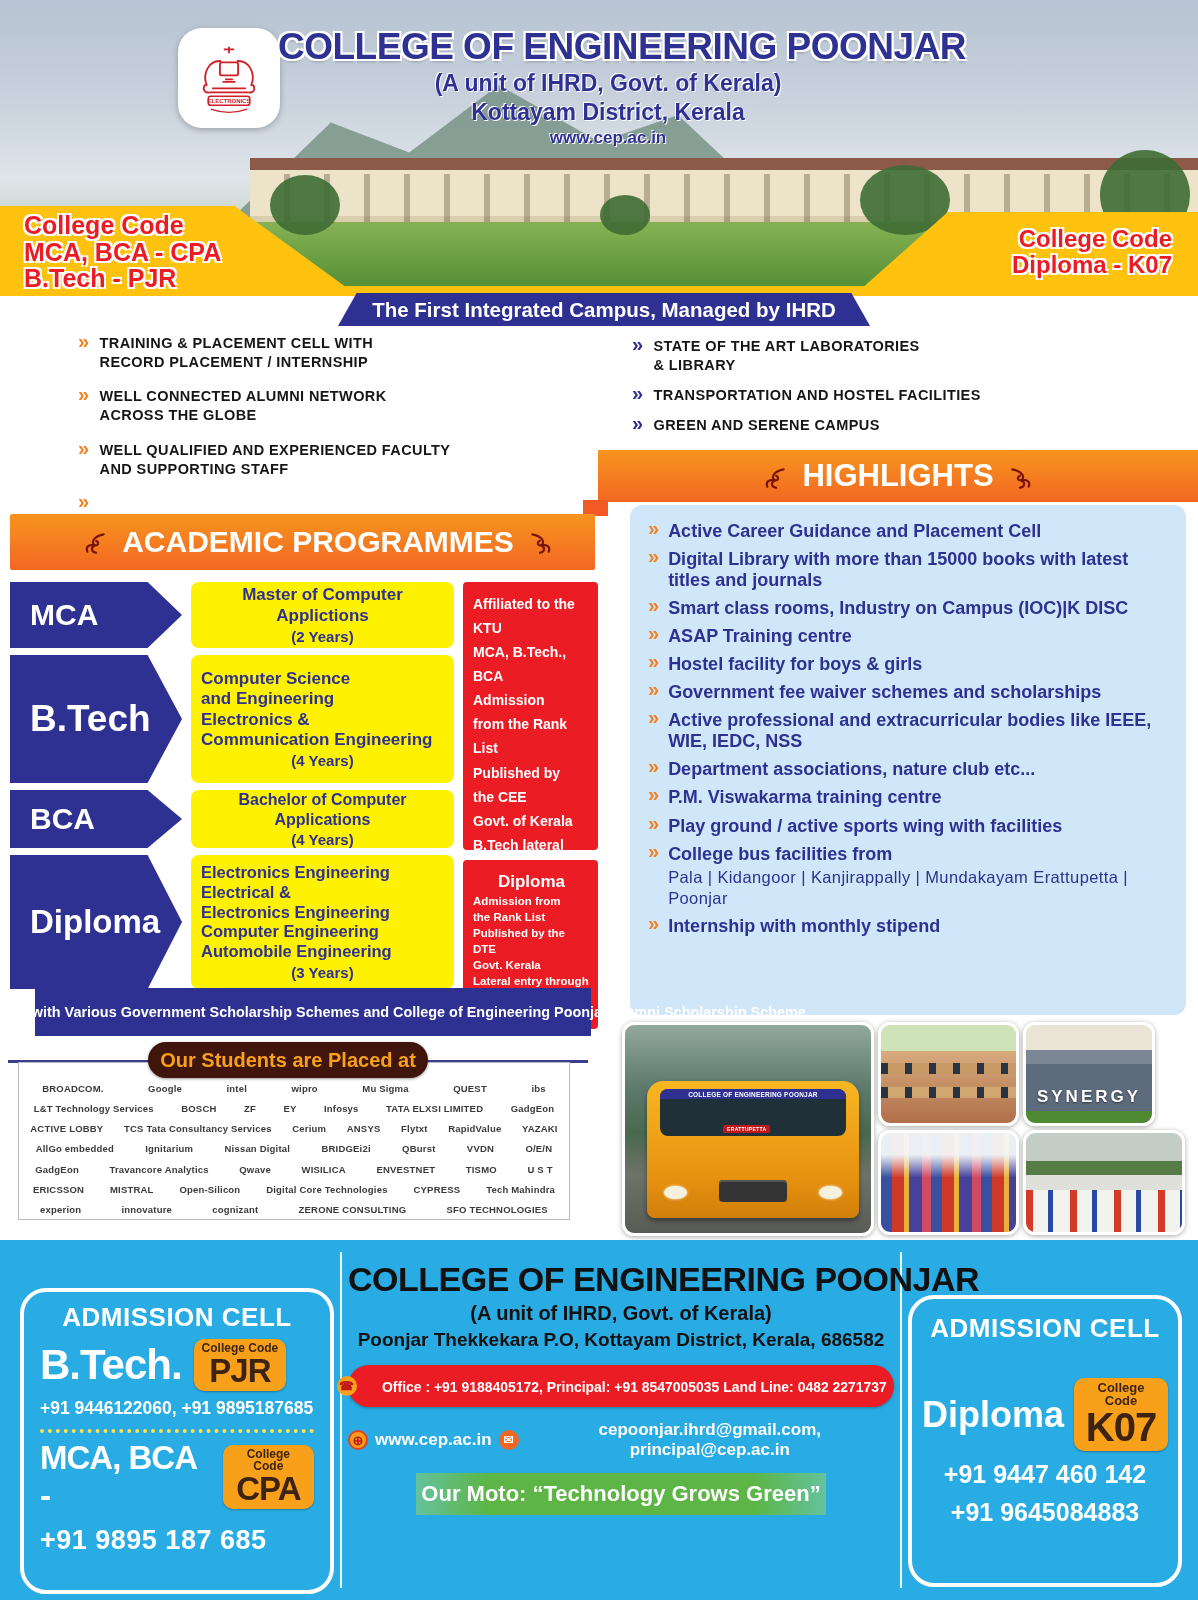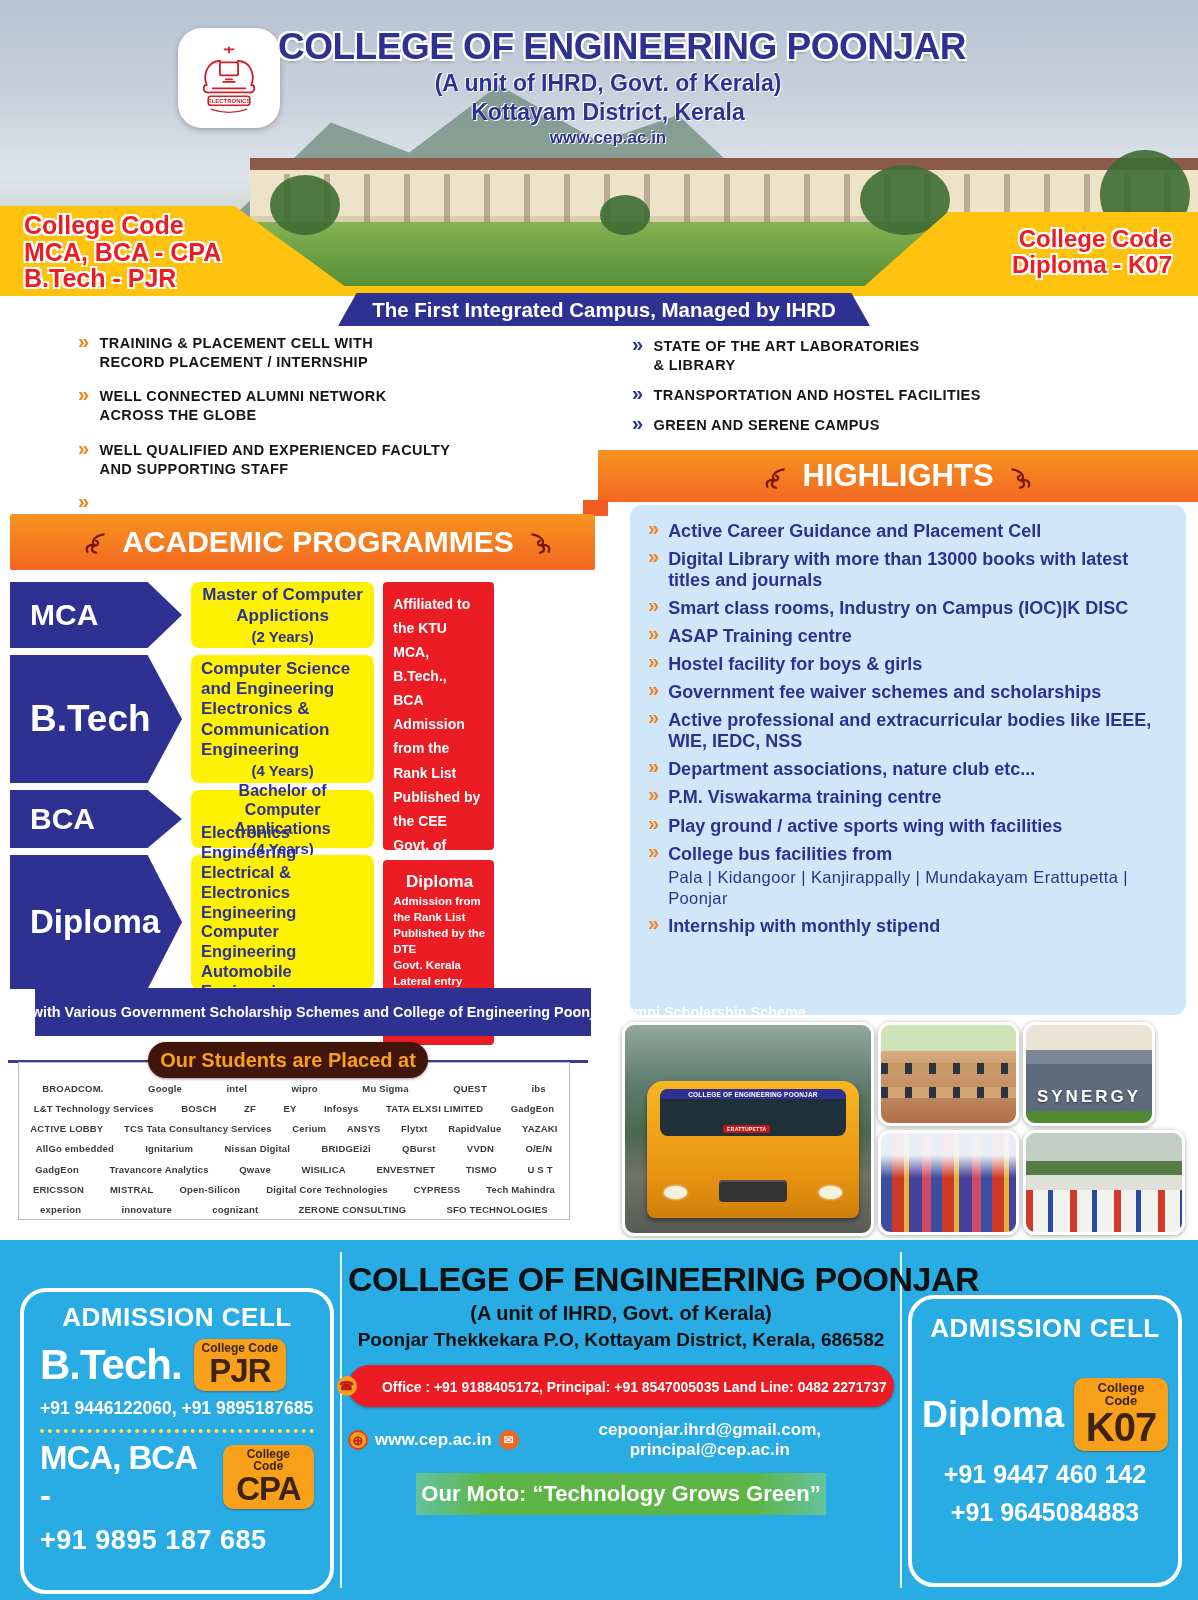--- a/index.html
+++ b/index.html
@@ -69,21 +69,21 @@
   .flourish.flip{transform:scaleX(-1);}
 
   
   .hl-panel{left:630px;top:505px;width:556px;height:510px;background:var(--lblue);border-radius:12px;
     padding:16px 14px 10px 18px;}
   .hl-item{display:flex;gap:9px;margin-bottom:7px;color:var(--navy);}
   .hl-text{font-size:18px;font-weight:800;line-height:1.17;}
   .hl-sub{font-size:16.5px;font-weight:500;line-height:1.3;letter-spacing:.4px;margin-top:2px;}
 
   
-  .prog-wrap{left:10px;top:582px;width:484px;display:flex;gap:9px;}
+  .prog-wrap{left:10px;top:582px;width:588px;display:flex;gap:9px;}
   .prog-rows{width:444px;display:flex;flex-direction:column;gap:7px;}
   .prog-row{display:flex;gap:9px;align-items:stretch;}
   .prog-label{width:172px;background:var(--navy);color:#fff;font-weight:900;display:flex;
     align-items:center;padding-left:20px;clip-path:polygon(0 0,80% 0,100% 50%,80% 100%,0 100%);}
   .prog-box{flex:1;background:var(--byellow);border-radius:8px;color:var(--navy);font-weight:800;
     padding:9px 10px;display:flex;flex-direction:column;justify-content:center;}
   .prog-details{font-size:17px;line-height:1.2;}
   .prog-details.center{text-align:center;}
   .prog-years{font-size:15px;text-align:center;margin-top:2px;}
   .red-col{width:135px;display:flex;flex-direction:column;gap:10px;}
@@ -302,21 +302,21 @@
         <span class="chev or">»</span>
         <div>
           <div class="hl-text">Active Career Guidance and Placement Cell</div>
 
         </div>
       </div>
 
       <div class="hl-item">
         <span class="chev or">»</span>
         <div>
-          <div class="hl-text">Digital Library with more than 13000 books with latest titles and journals</div>
+          <div class="hl-text">Digital Library with more than 15000 books with latest titles and journals</div>
 
         </div>
       </div>
 
       <div class="hl-item">
         <span class="chev or">»</span>
         <div>
           <div class="hl-text">Smart class rooms, Industry on Campus (IOC)|K DISC</div>
 
         </div>

